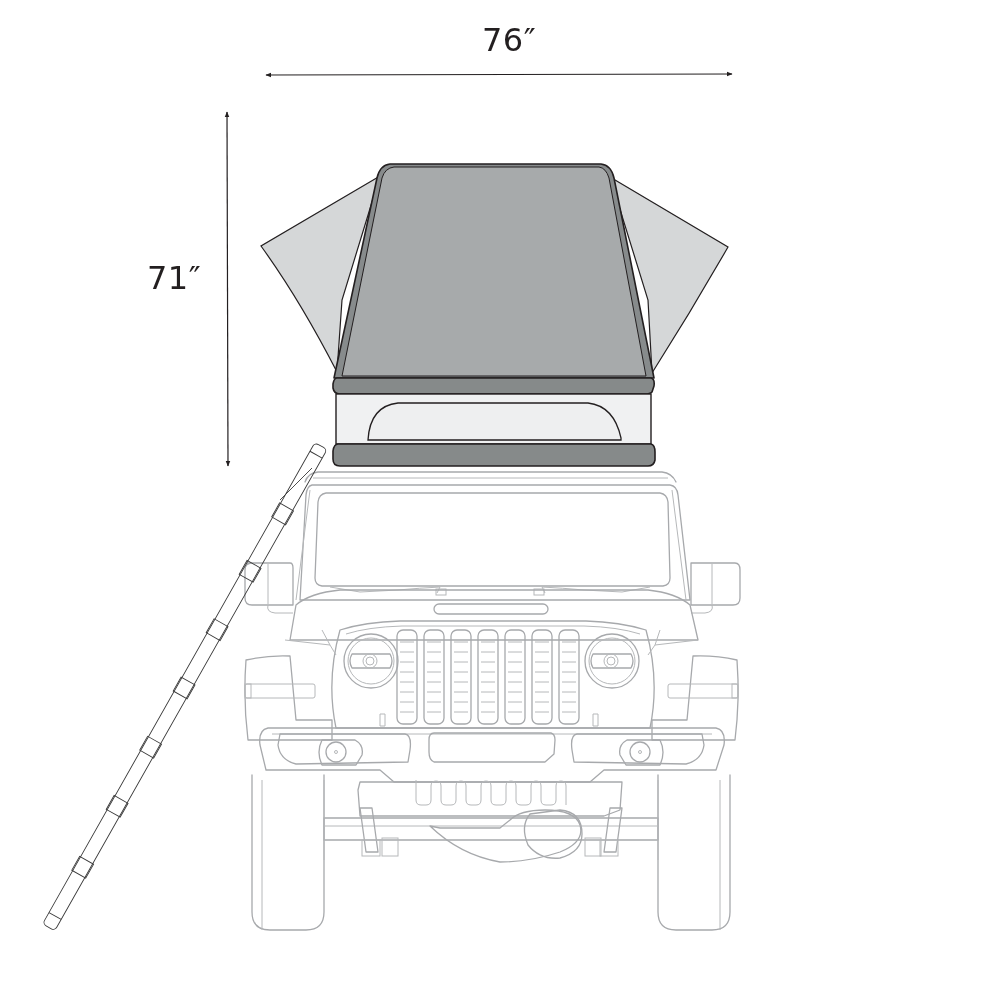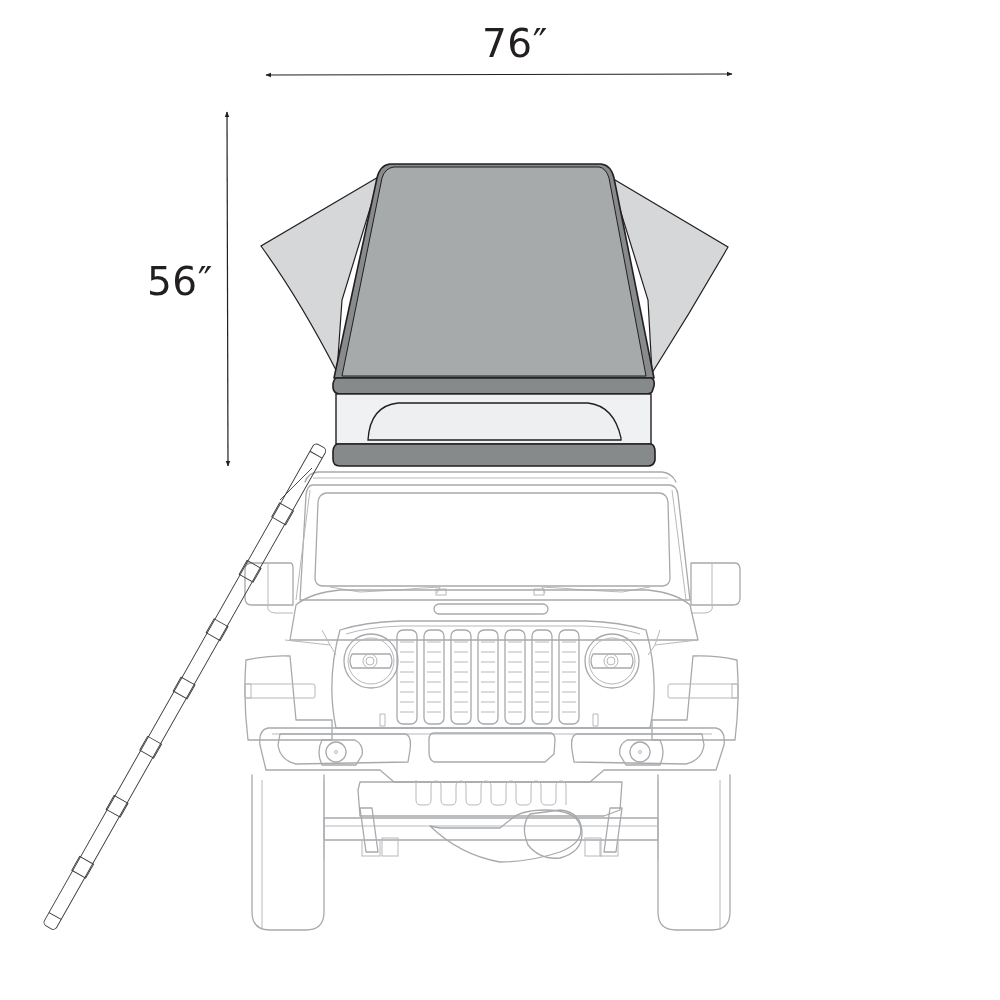--- a/index.html
+++ b/index.html
@@ -1,41 +1,41 @@
 <!DOCTYPE html>
 <html><head>
   <meta charset="utf-8">
   <style>
     html, body { margin: 0; padding: 0; background: #ffffff; }
     body { width: 1000px; height: 1000px; position: relative; overflow: hidden; }
     .canvas { position: absolute; left: 0; top: 0; width: 1000px; height: 1000px; }
     .dim-label {
       position: absolute;
       font-family: "DejaVu Sans", "Liberation Sans", sans-serif;
-      font-size: 39px;
+      font-size: 32px;
       color: #231f20;
       letter-spacing: 0.5px;
       line-height: 1;
       white-space: nowrap;
     }
     #width-label { left: 482px; top: 24px; }
     #height-label { left: 147px; top: 262px; }
     svg { position: absolute; left: 0; top: 0; }
     .veh { fill: none; stroke: #a7a9ac; stroke-width: 1.3; stroke-linejoin: round; stroke-linecap: round; }
     .veh-thin { fill: none; stroke: #b6b8ba; stroke-width: 1; }
     .ladder { fill: none; stroke: #3a3a3a; stroke-width: 0.9; }
     .outline { stroke: #231f20; stroke-width: 1.6; stroke-linejoin: round; }
   </style>
 </head>
 <body>
 
 <div class="canvas">
 
   <div class="dim-label" id="width-label">76″</div>
-  <div class="dim-label" id="height-label">56″</div>
+  <div class="dim-label" id="height-label">71″</div>
 
   <svg width="1000" height="1000" viewBox="0 0 1000 1000">
     <defs>
       <marker id="arr" viewBox="0 0 10 10" refX="9" refY="5" markerWidth="5" markerHeight="5" orient="auto-start-reverse">
         <path d="M0,1 L10,5 L0,9 z" fill="#231f20"></path>
       </marker>
     </defs>
 
     <g>
       <line x1="266" y1="75" x2="732" y2="74" stroke="#231f20" stroke-width="1.2" marker-start="url(#arr)" marker-end="url(#arr)"></line>

